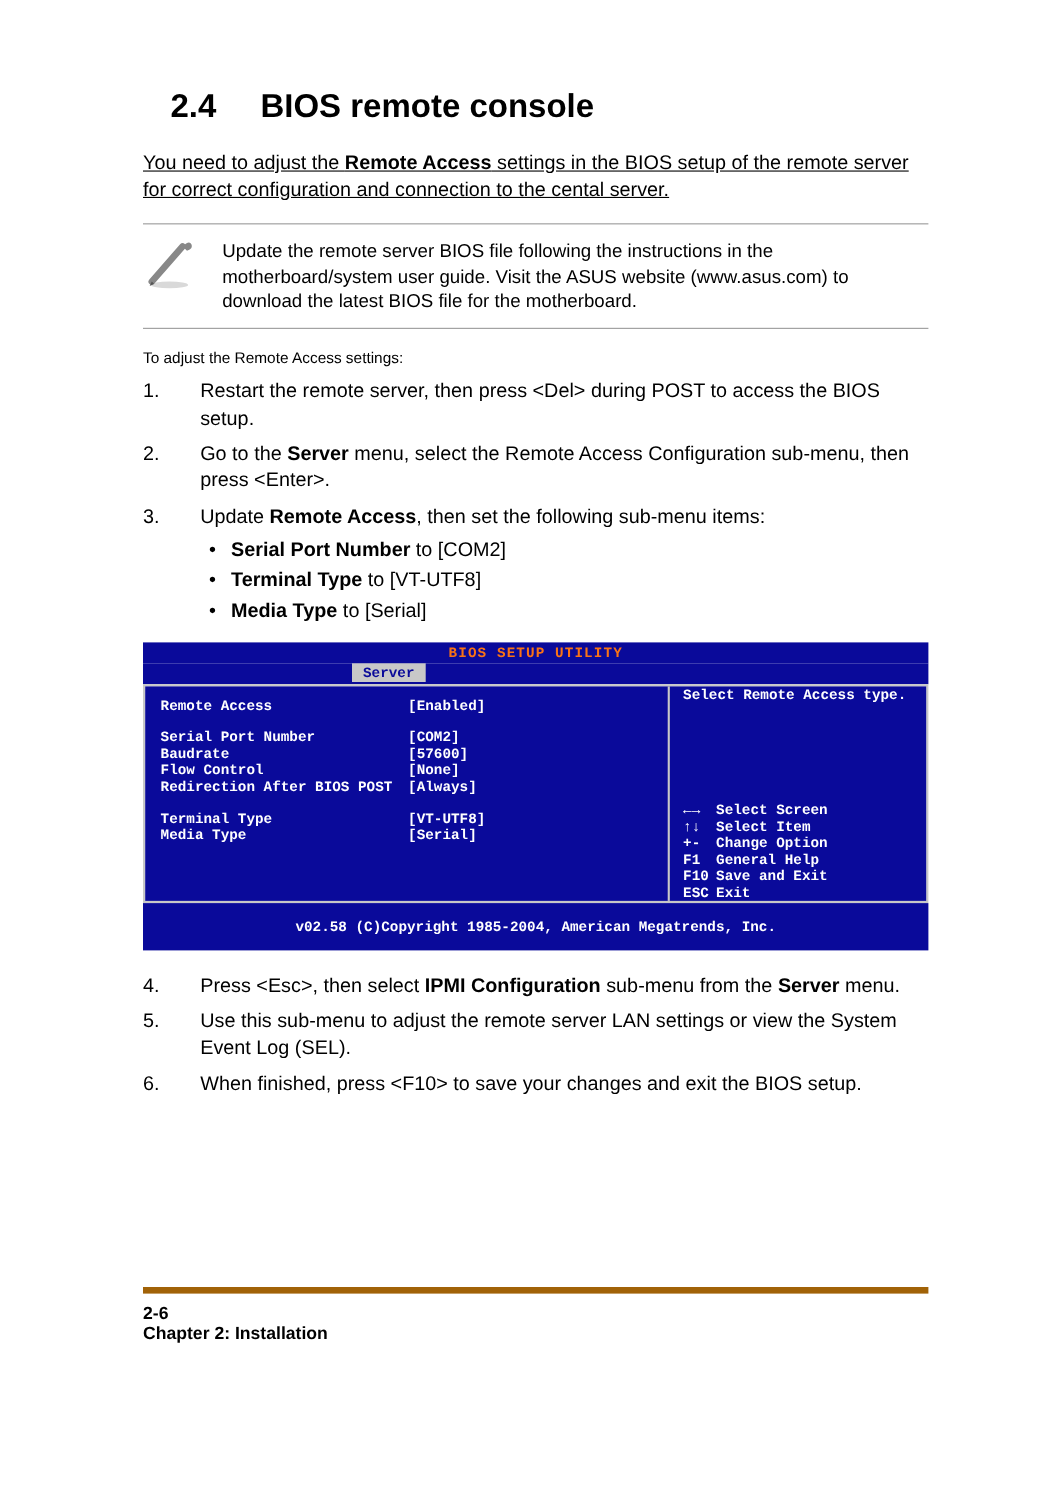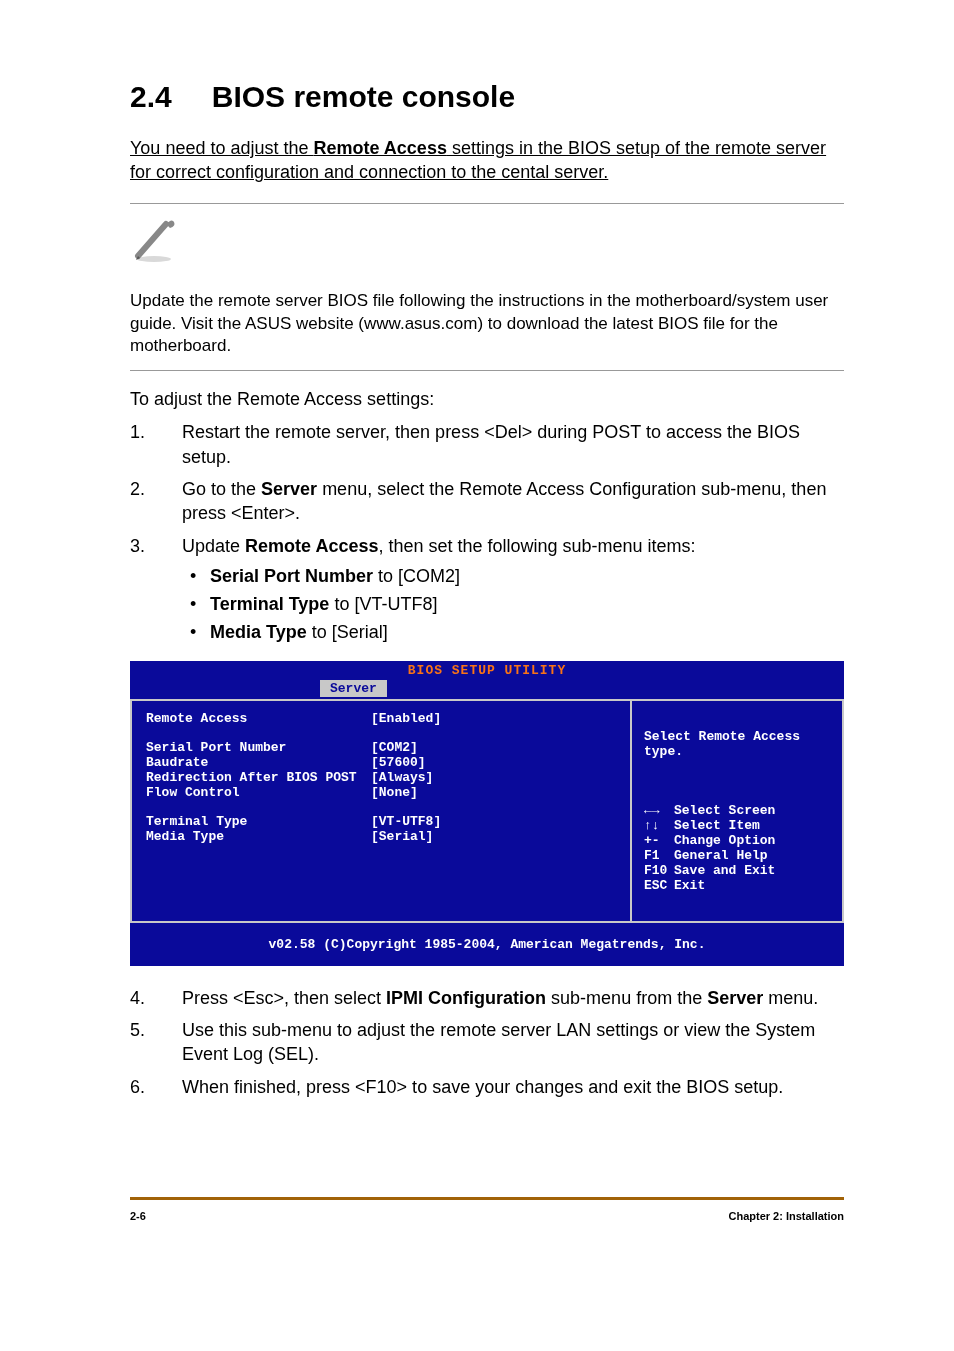--- a/index.html
+++ b/index.html
@@ -1,53 +1,53 @@
 <!DOCTYPE html>
 <html><head>
 <meta charset="utf-8">
 <style>
   * { margin:0; padding:0; box-sizing:border-box; }
   html,body { width:954px; background:#fff; font-family:Arial,Helvetica,sans-serif; color:#000; }
   .page { padding:80px 110px 0 130px; min-height:1280px; position:relative; }
   .section-title { font-size:30px; font-weight:bold; margin-bottom:22px; }
-  .section-num { display:inline-block; margin-right:40px; }
+  .section-num { display:inline-block; margin-right:40px;margin-left:25px; }
   .intro { font-size:18px; line-height:1.35; margin-bottom:18px;text-decoration:underline; }
   .bold { font-weight:bold; }
-  .note-wrap { border-top:1px solid #999; border-bottom:1px solid #999; padding:12px 0; display:flex; gap:24px; margin-bottom:18px;flex-direction:column; }
+  .note-wrap { border-top:1px solid #999; border-bottom:1px solid #999; padding:12px 0; display:flex; gap:24px; margin-bottom:18px; }
   .note-icon { width:48px; height:48px; flex-shrink:0; }
   .note-icon svg { width:100%; height:100%; }
   .note-text { font-size:17px; line-height:1.35; padding-top:2px; }
-  .lead { font-size:18px; margin-bottom:10px; }
+  .lead { font-size:14px; margin-bottom:10px; }
   .steps { list-style:none; }
   .steps > li { display:flex; font-size:18px; line-height:1.35; margin-bottom:8px; }
   .step-num { width:52px; flex-shrink:0; }
   .step-body { flex:1; }
   .bullets { list-style:none; margin-top:6px; }
   .bullets li { padding-left:28px; position:relative; margin-bottom:4px; }
   .bullets li::before { content:"•"; position:absolute; left:8px; }
   
   .bios { width:100%; margin:12px 0 20px 0; font-family:"Courier New",monospace; font-size:13px; font-weight:bold; color:#fff; }
   .bios-title { background:#0a0a9a; text-align:center; color:#f97316; padding:2px 0; letter-spacing:1px; }
   .bios-tab-row { background:#0a0a9a; padding:0 0 2px 0; }
   .bios-tab { display:inline-block; background:#c8c8c8; color:#0a0a9a; padding:1px 10px; margin-left:190px; }
   .bios-body { display:flex; border:2px solid #c8c8c8; }
   .bios-left { flex:1; background:#0a0a9a; padding:10px 14px 38px 14px; border-right:2px solid #c8c8c8; }
-  .bios-right { width:210px; background:#0a0a9a; padding:28px 12px; display:flex; flex-direction:column; justify-content:space-between; }
+  .bios-right { width:233px; background:#0a0a9a; padding:0 12px; display:flex; flex-direction:column; justify-content:space-between; }
   .bios-row { display:flex; }
   .bios-label { width:225px; }
   .bios-val { }
   .bios-heading { margin-bottom:14px; }
   .bios-group { margin-bottom:14px; }
   .bios-help-title { margin-bottom:4px; }
   .bios-keys { margin-top:40px; }
   .bios-keyrow { display:flex; white-space:pre; }
   .bios-keyk { width:30px; }
   .bios-footer { background:#0a0a9a; text-align:center; padding:14px 0; }
   
-  .pg-footer { position:absolute; bottom:58px; left:130px; right:110px; border-top:3px solid #a16207; padding-top:10px; display:flex; justify-content:space-between; font-family:Arial,Helvetica,sans-serif; font-size:11px; font-weight:bold; }
+  .pg-footer { position:absolute; bottom:58px; left:130px; right:110px; border-top:6px solid #a16207; padding-top:10px; display:flex; justify-content:space-between; font-family:Arial,Helvetica,sans-serif; font-size:16px; font-weight:bold;flex-direction:column; }
 </style>
 </head>
 <body>
 
 <div class="page">
 
   <h1 class="section-title">
     <span class="section-num">2.4</span><span>BIOS remote console</span>
   </h1>
 
@@ -109,26 +109,26 @@
         <div class="bios-group">
           <div class="bios-row">
               <span class="bios-label">Serial Port Number</span>
               <span class="bios-val">[COM2]</span>
             </div>
           <div class="bios-row">
               <span class="bios-label">Baudrate</span>
               <span class="bios-val">[57600]</span>
             </div>
           <div class="bios-row">
+              <span class="bios-label">Flow Control</span>
+              <span class="bios-val">[None]</span>
+            </div>
+          <div class="bios-row">
               <span class="bios-label">Redirection After BIOS POST</span>
               <span class="bios-val">[Always]</span>
-            </div>
-          <div class="bios-row">
-              <span class="bios-label">Flow Control</span>
-              <span class="bios-val">[None]</span>
             </div>
         </div>
         <div class="bios-group">
           <div class="bios-row">
               <span class="bios-label">Terminal Type</span>
               <span class="bios-val">[VT-UTF8]</span>
             </div>
           <div class="bios-row">
               <span class="bios-label">Media Type</span>
               <span class="bios-val">[Serial]</span>

